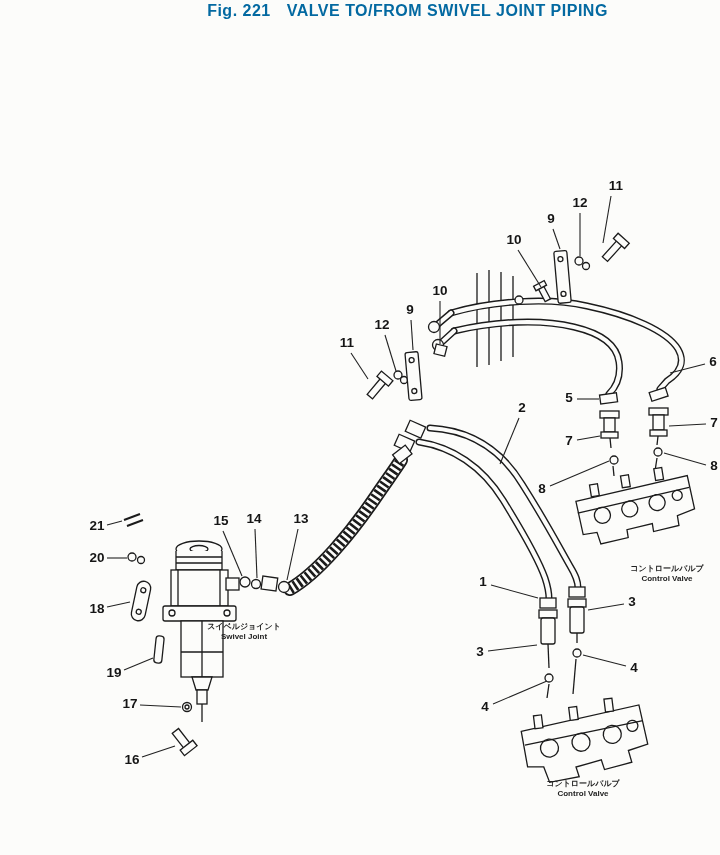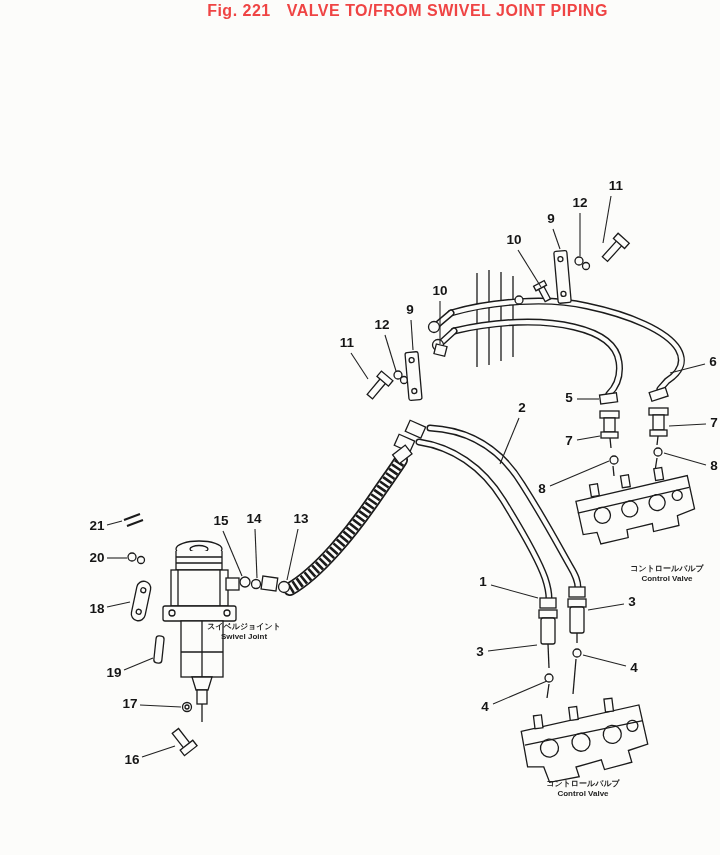--- a/index.html
+++ b/index.html
@@ -1,17 +1,17 @@
 <!DOCTYPE html>
 <html><head>
 <meta charset="utf-8">
 <style>
   html,body{margin:0;padding:0;background:#ffffff;}
   .page{position:relative;width:720px;height:855px;background:#fcfcfa;overflow:hidden;
-        font-family:"Liberation Sans",sans-serif;color:#ef4444;}
+        font-family:"Liberation Sans",sans-serif;color:#0369a1;}
   .hdr{position:absolute;top:2px;left:0;width:100%;text-align:center;
        font-weight:bold;font-size:16px;letter-spacing:.5px;padding-left:95px;box-sizing:border-box;}
   .hdr .num{margin-right:16px;}
   svg.diagram{position:absolute;left:0;top:0;}
   .ol{stroke:#1b1b1b;fill:none;stroke-width:1.3;}
   .fillw{fill:#fcfcfa;stroke:#1b1b1b;stroke-width:1.3;}
   .pipe-o{stroke:#1b1b1b;stroke-width:7;fill:none;stroke-linecap:round;}
   .pipe-i{stroke:#fcfcfa;stroke-width:4.2;fill:none;stroke-linecap:round;}
   .hose-o{stroke:#1b1b1b;stroke-width:14;fill:none;stroke-linecap:round;}
   .hose-i{stroke:#fcfcfa;stroke-width:10.5;fill:none;stroke-linecap:round;}

